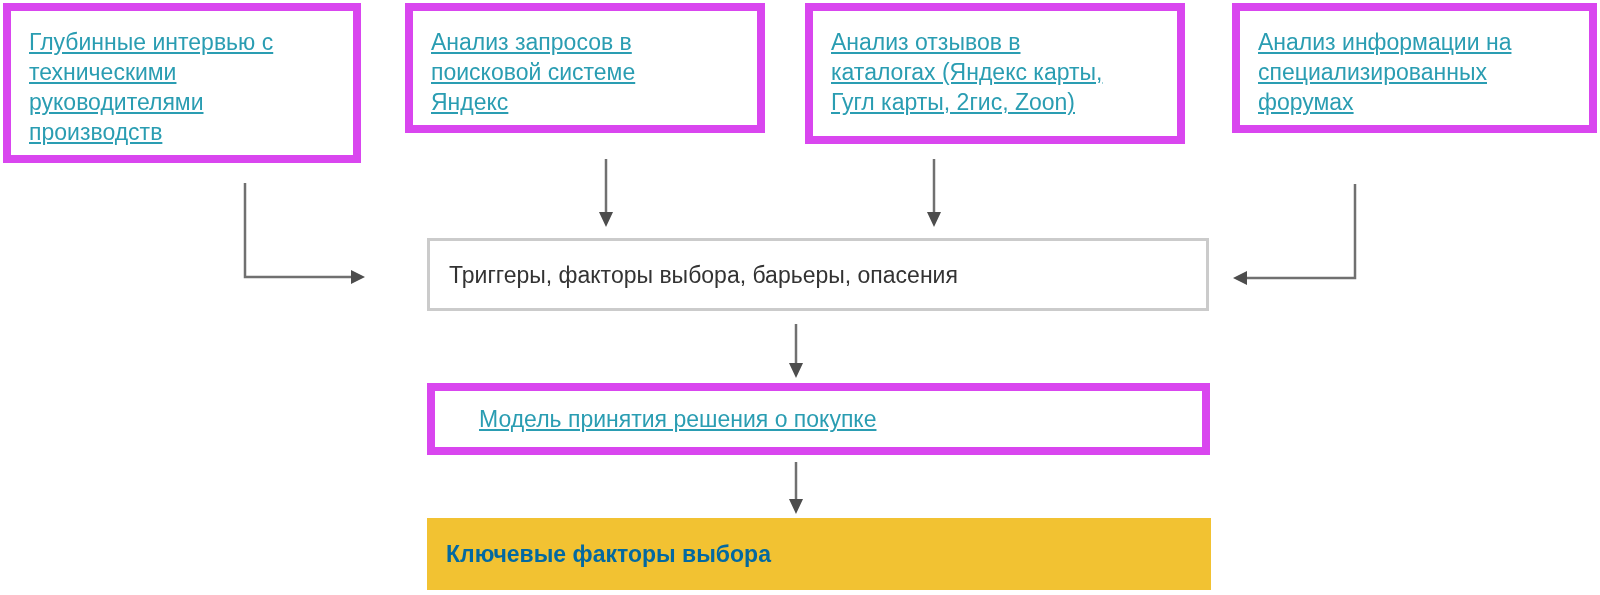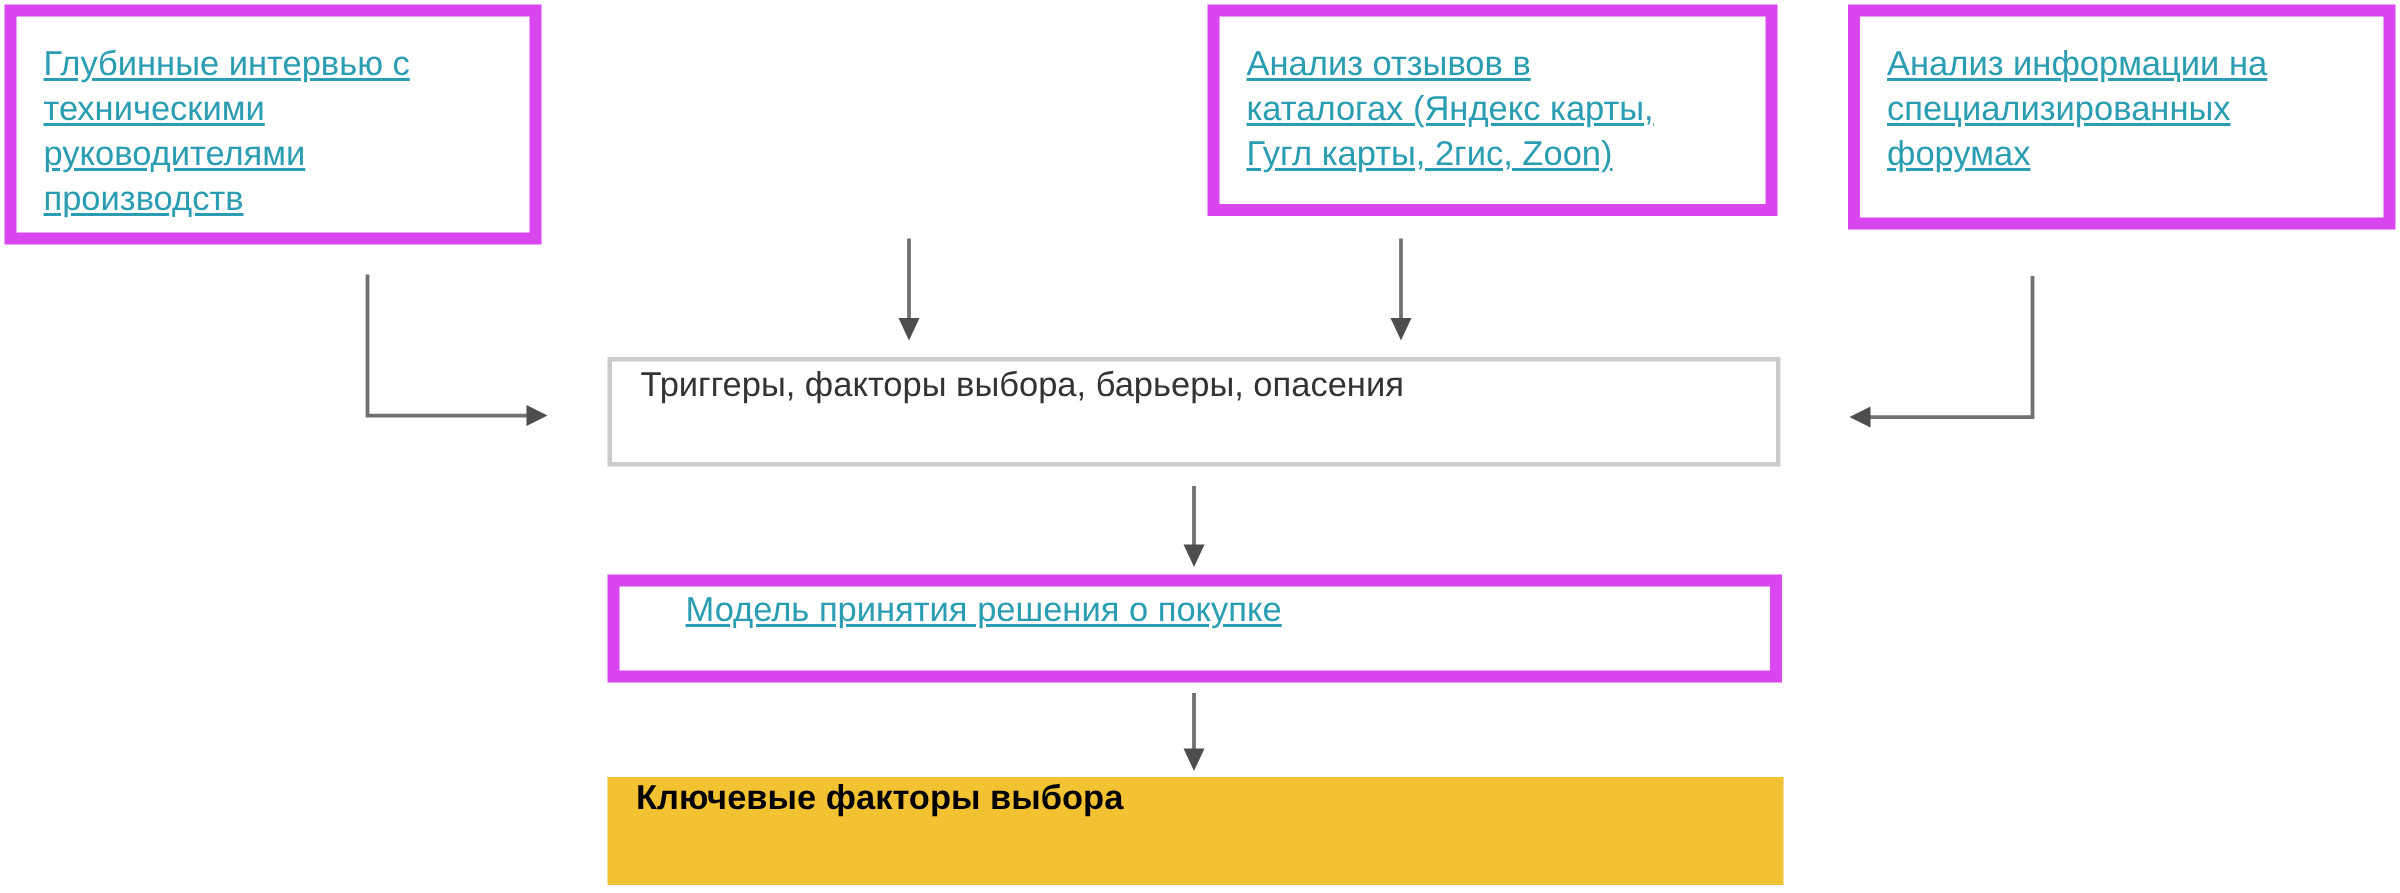--- a/index.html
+++ b/index.html
@@ -37,30 +37,31 @@
     white-space: pre-line;
     cursor: pointer;
   }
   .plain-text {
     color: #333333;
     font-size: 23px;
     line-height: 30px;
   }
   .v-center {
     display: flex;
-    align-items: flex-start;
+    align-items: center;
     padding-left: 19px;
     padding-right: 10px;
+    margin-left: 22px;
   }
   .result-box {
     background: #F2C232;
     border: none;
   }
   .result-label {
-    color: #000000;
+    color: #0369a1;
     font-size: 23px;
     font-weight: bold;
   }
   .arrows {
     position: absolute;
     left: 0;
     top: 0;
     pointer-events: none;
   }
   .arrow-line {
@@ -78,28 +79,33 @@
 
 <div class="canvas">
 
   <div class="node yellow-border source-box" style="left:3px; top:3px; width:358px; height:160px;">
     <a class="link">Глубинные интервью с
 техническими
 руководителями
 производств</a>
   </div>
 
+  <div class="node yellow-border source-box" style="left:405px; top:3px; width:360px; height:130px;">
+    <a class="link">Анализ запросов в
+поисковой системе
+Яндекс</a>
+  </div>
 
   <div class="node yellow-border source-box" style="left:805px; top:3px; width:380px; height:141px;">
     <a class="link">Анализ отзывов в
 каталогах (Яндекс карты,
 Гугл карты, 2гис, Zoon)</a>
   </div>
 
-  <div class="node yellow-border source-box" style="left:1232px; top:3px; width:365px; height:150px;">
+  <div class="node yellow-border source-box" style="left:1232px; top:3px; width:365px; height:130px;">
     <a class="link">Анализ информации на
 специализированных
 форумах</a>
   </div>
 
   <div class="node gray-border v-center" style="left:405px; top:238px; width:782px; height:73px;">
     <span class="plain-text">Триггеры, факторы выбора, барьеры, опасения</span>
   </div>
 
   <div class="node yellow-border v-center" style="left:405px; top:383px; width:783px; height:72px;padding-left:44px;">

